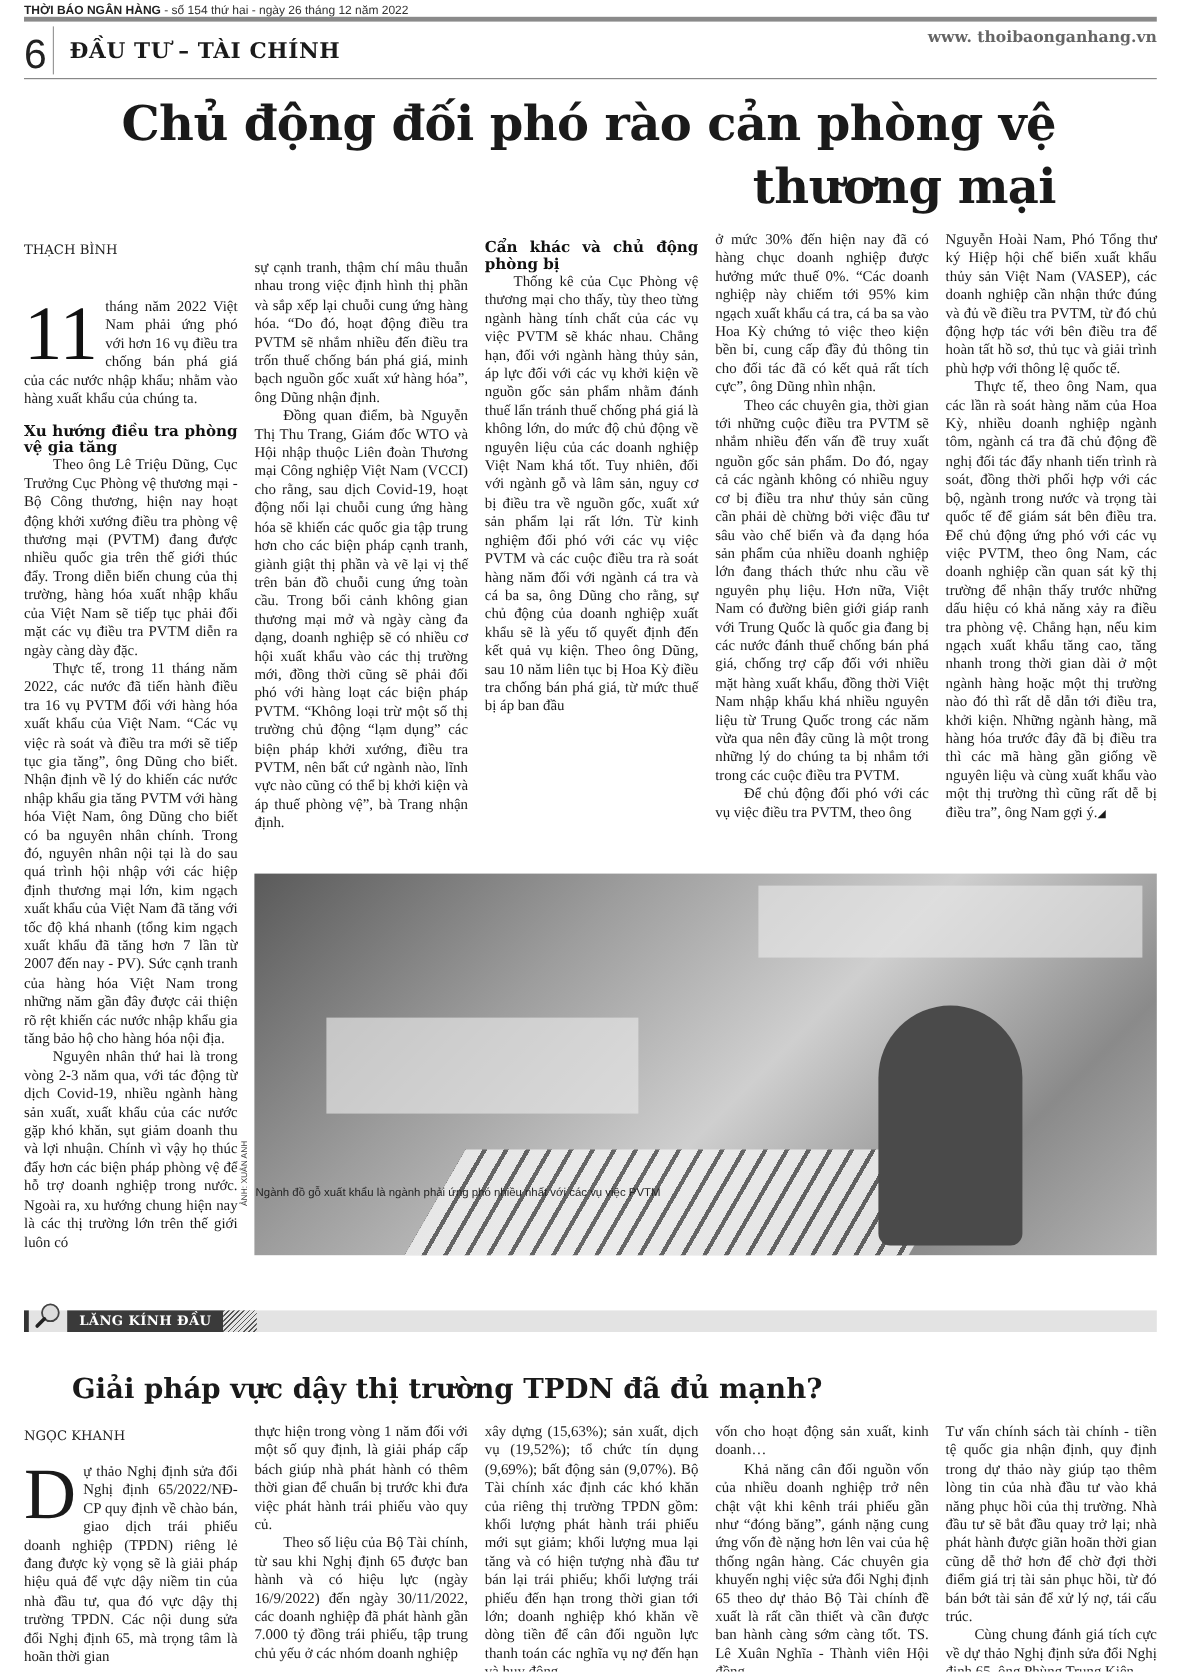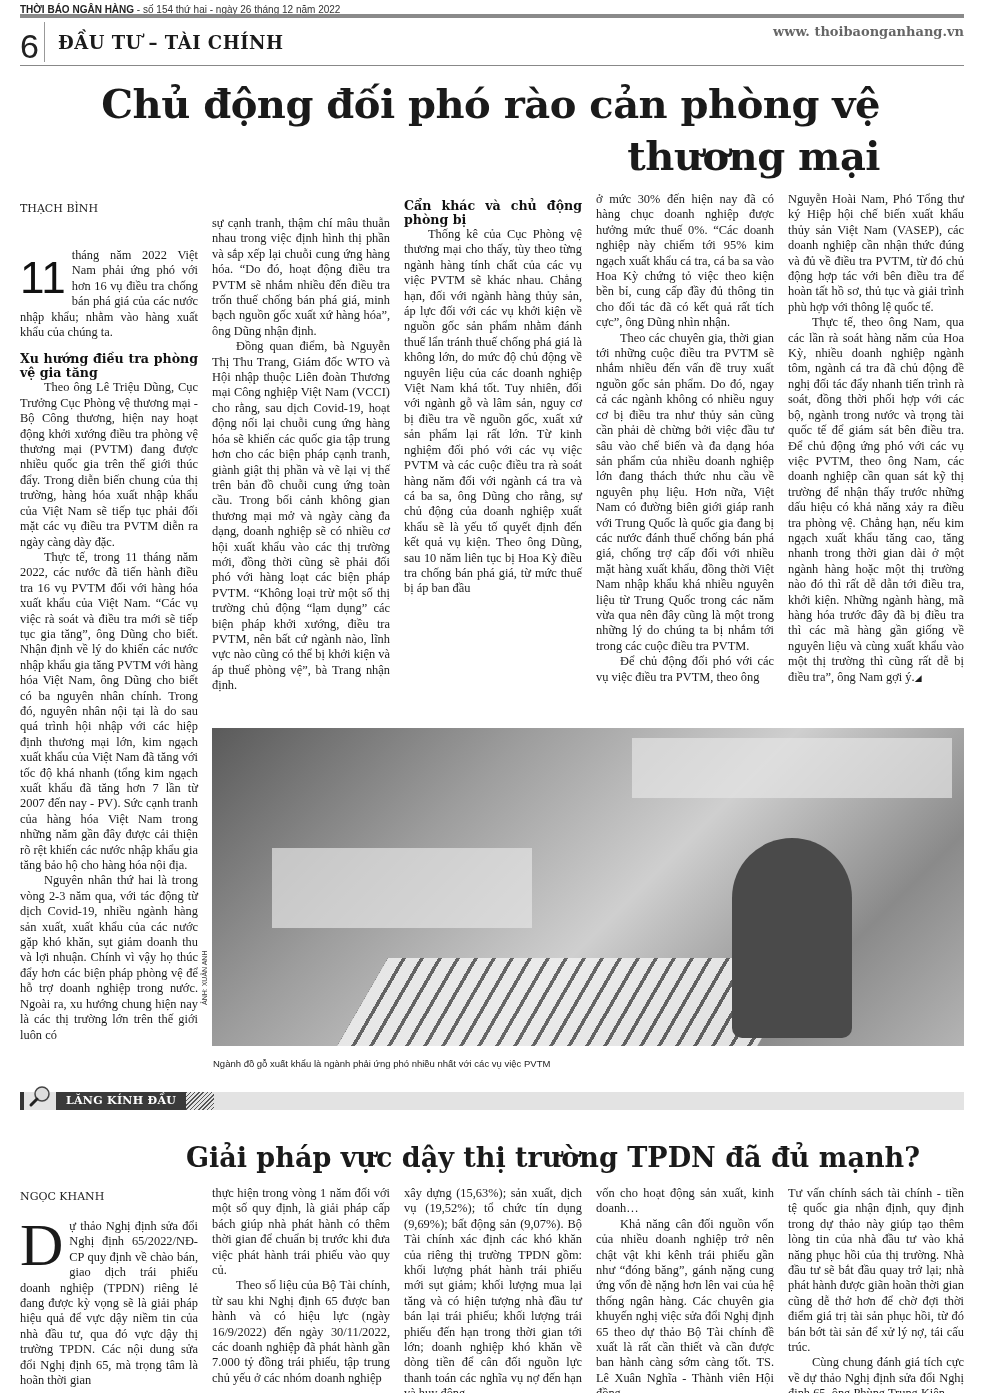--- a/index.html
+++ b/index.html
@@ -11,33 +11,33 @@
   .pagenum-divider{position:absolute;left:44px;top:22px;width:1px;height:40px;background:#999;}
   .section-title{position:absolute;left:58px;top:32px;font-family:"DejaVu Serif",serif;font-size:18px;font-weight:bold;color:#1a1a1a;letter-spacing:0.5px;}
   .website{position:absolute;right:36px;top:24px;font-family:"DejaVu Serif",serif;font-size:13px;font-weight:bold;color:#666;}
   .header-rule{position:absolute;left:20px;top:65px;width:944px;height:1px;background:#888;}
   .headline{position:absolute;left:100px;top:78px;width:780px;text-align:right;font-family:"DejaVu Serif",serif;font-size:40px;font-weight:bold;line-height:52px;color:#1a1a1a;letter-spacing:-0.5px;}
   .byline{position:absolute;font-family:"DejaVu Serif",serif;font-weight:normal;font-size:11px;color:#222;}
   .col{position:absolute;font-size:12.4px;line-height:15.4px;text-align:justify;color:#1a1a1a;}
   .col p{margin:0;text-indent:24px;}
   .col p.noindent{text-indent:0;}
   .subhead{font-family:"DejaVu Serif",serif;font-weight:bold;font-size:12.6px;line-height:14px;margin:0 0 2px 0;text-indent:0!important;color:#111;}
-  .dropcap{float:left;font-size:44px;line-height:52px;margin:4px 6px 0 0;font-family:Liberation Sans, sans-serif;color:#111;}
+  .dropcap{float:left;font-size:64px;line-height:52px;margin:4px 6px 0 0;font-family:Liberation Serif, serif;color:#111;}
   .photo{position:absolute;left:212px;top:728px;width:752px;height:318px;background:linear-gradient(135deg,#5a5a5a 0%,#9d9d9d 30%,#cfcfcf 55%,#8a8a8a 80%,#b4b4b4 100%);overflow:hidden;}
   .photo .shelf{position:absolute;background:#e4e4e4;opacity:.7;}
   .photo .worker{position:absolute;left:520px;top:110px;width:120px;height:200px;border-radius:60px 60px 10px 10px;background:#4a4a4a;}
   .photo .board{position:absolute;left:150px;top:230px;width:420px;height:90px;background:repeating-linear-gradient(90deg,#f0f0f0 0 14px,#555 14px 18px);transform:skewX(-30deg);opacity:.85;}
   .photo-credit{position:absolute;left:201px;top:1005px;font-family:"Liberation Sans",sans-serif;font-size:7px;color:#333;transform:rotate(-90deg);transform-origin:left top;white-space:nowrap;}
-  .caption{position:absolute;left:213px;top:1058px;font-family:"Liberation Sans",sans-serif;font-size:9.5px;color:#222;}
+  .caption{position:absolute;left:213px;top:989px;font-family:"Liberation Sans",sans-serif;font-size:9.5px;color:#222;}
   .banner{position:absolute;left:20px;top:1092px;width:944px;height:18px;background:#e3e3e3;}
   .banner-mark{position:absolute;left:20px;top:1092px;width:4px;height:18px;background:#333;}
   .banner-icon{position:absolute;left:28px;top:1084px;width:24px;height:24px;}
   .banner-label{position:absolute;left:56px;top:1092px;height:18px;width:130px;background:#3a3a3a;color:#fff;font-family:"DejaVu Serif",serif;font-weight:bold;font-size:11px;line-height:18px;padding-left:10px;box-sizing:border-box;letter-spacing:.3px;}
   .banner-hatch{position:absolute;left:186px;top:1092px;width:28px;height:18px;background:repeating-linear-gradient(135deg,#555 0 1px,#e3e3e3 1px 3px);}
-  .headline2{position:absolute;left:60px;top:1140px;width:860px;text-align:right;font-family:"DejaVu Serif",serif;font-size:27px;font-weight:bold;color:#1a1a1a;line-height:36px;}
+  .headline2{position:absolute;left:60px;top:1140px;width:860px;text-align:left;font-family:"DejaVu Serif",serif;font-size:23px;font-weight:bold;color:#1a1a1a;line-height:36px;}
   .dropcap2{float:left;font-size:60px;line-height:48px;margin:2px 6px 0 0;font-family:"Liberation Serif",serif;}
   .endmark{font-size:9px;}
 </style>
 </head>
 <body>
 
 <div class="masthead">
   <b>THỜI BÁO NGÂN HÀNG</b><span> - số 154 thứ hai - ngày 26 tháng 12 năm 2022</span>
 </div>
 <div class="topbar"></div>

